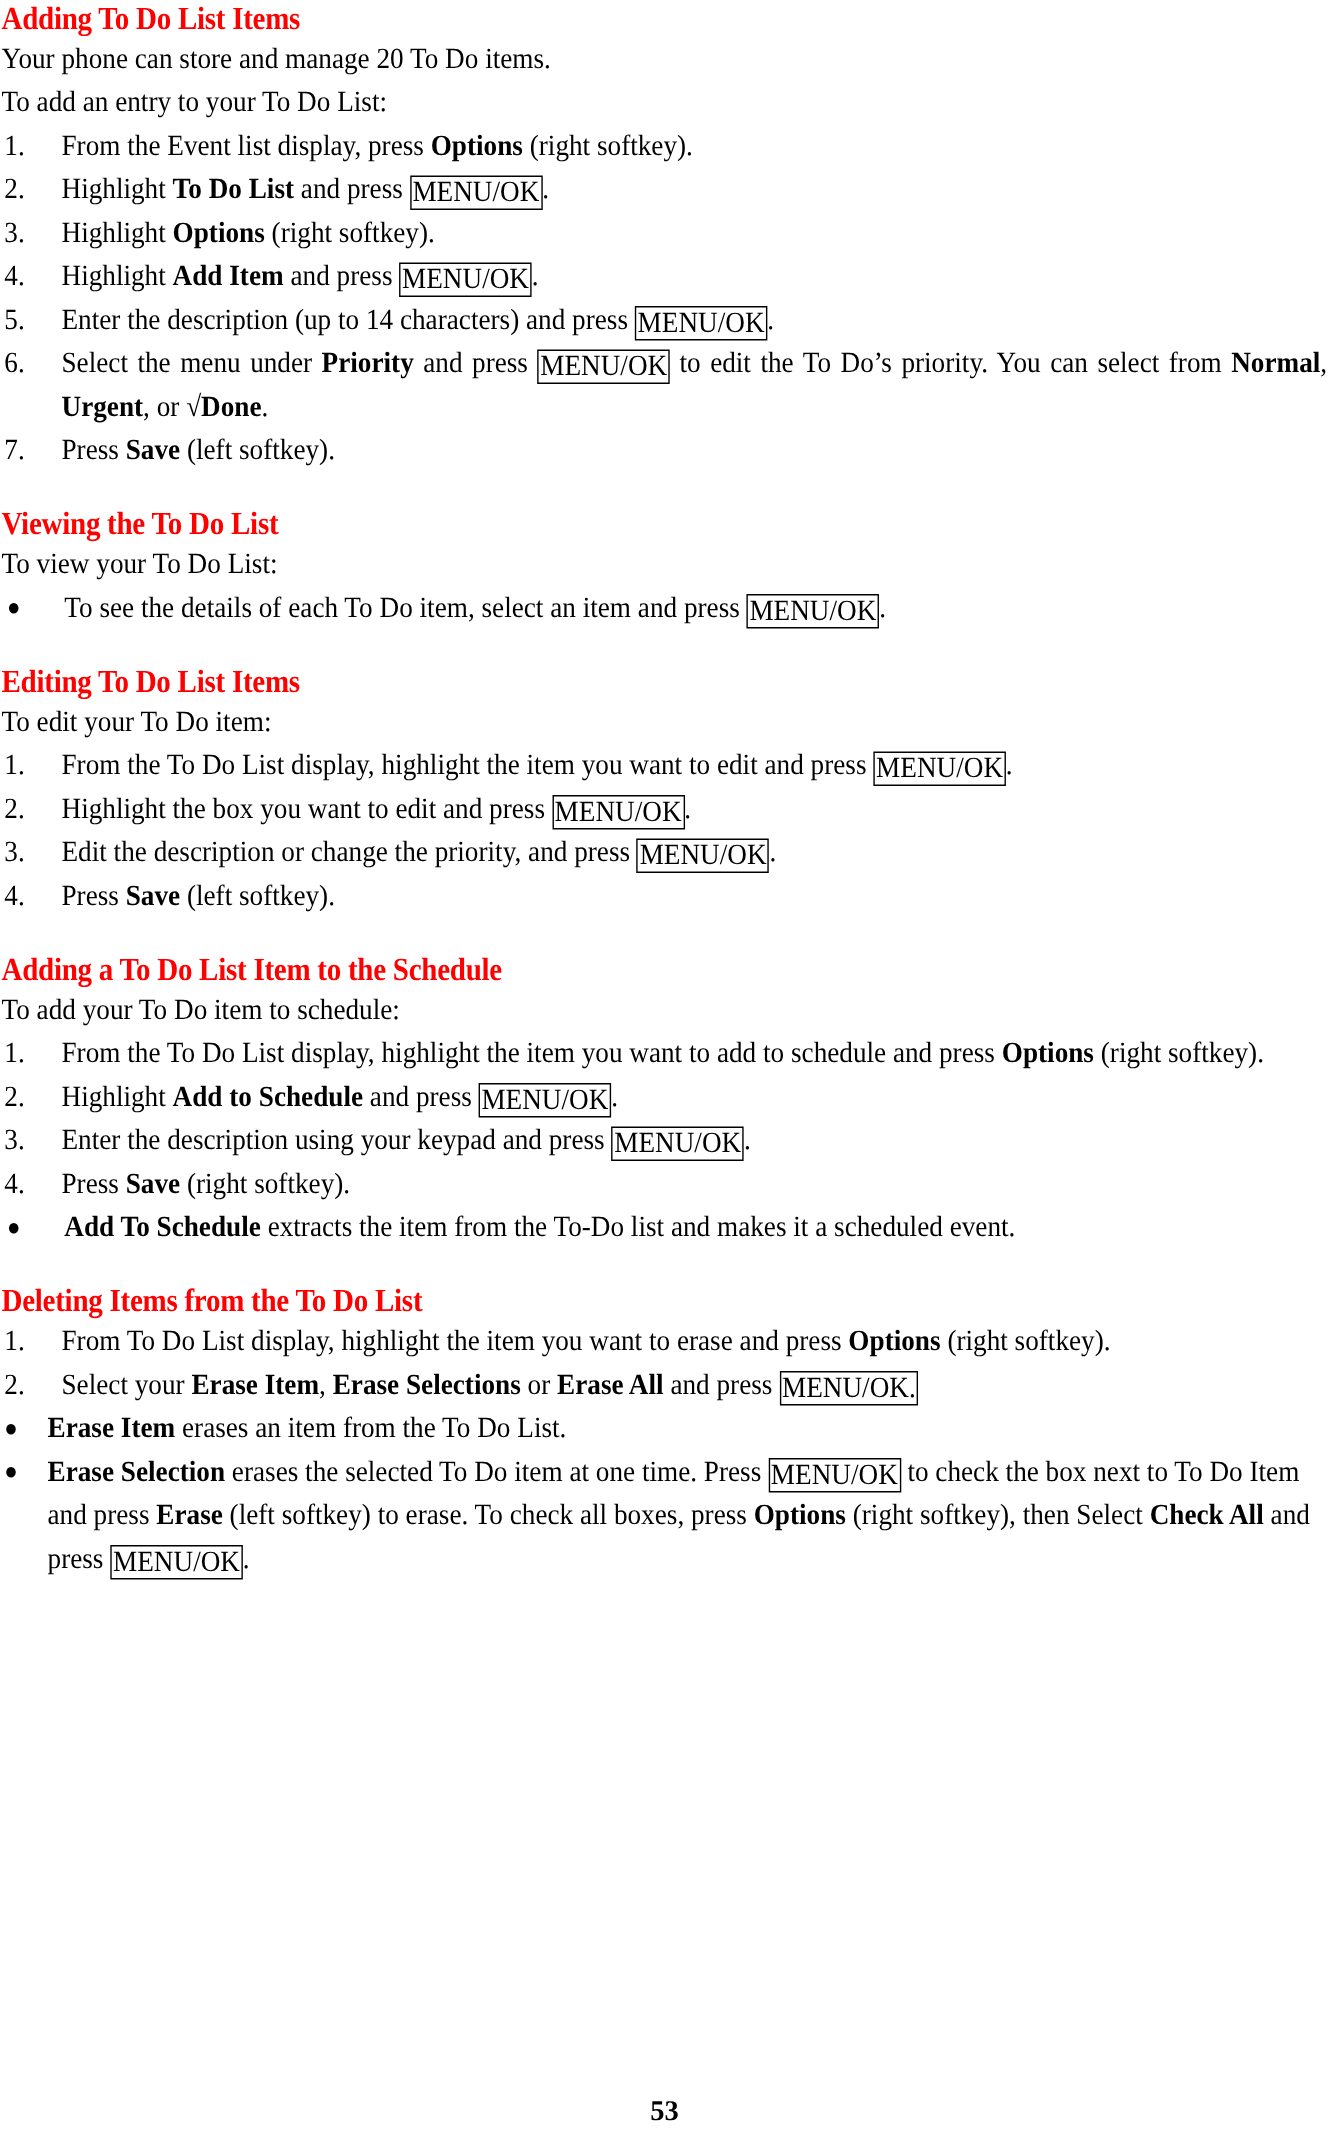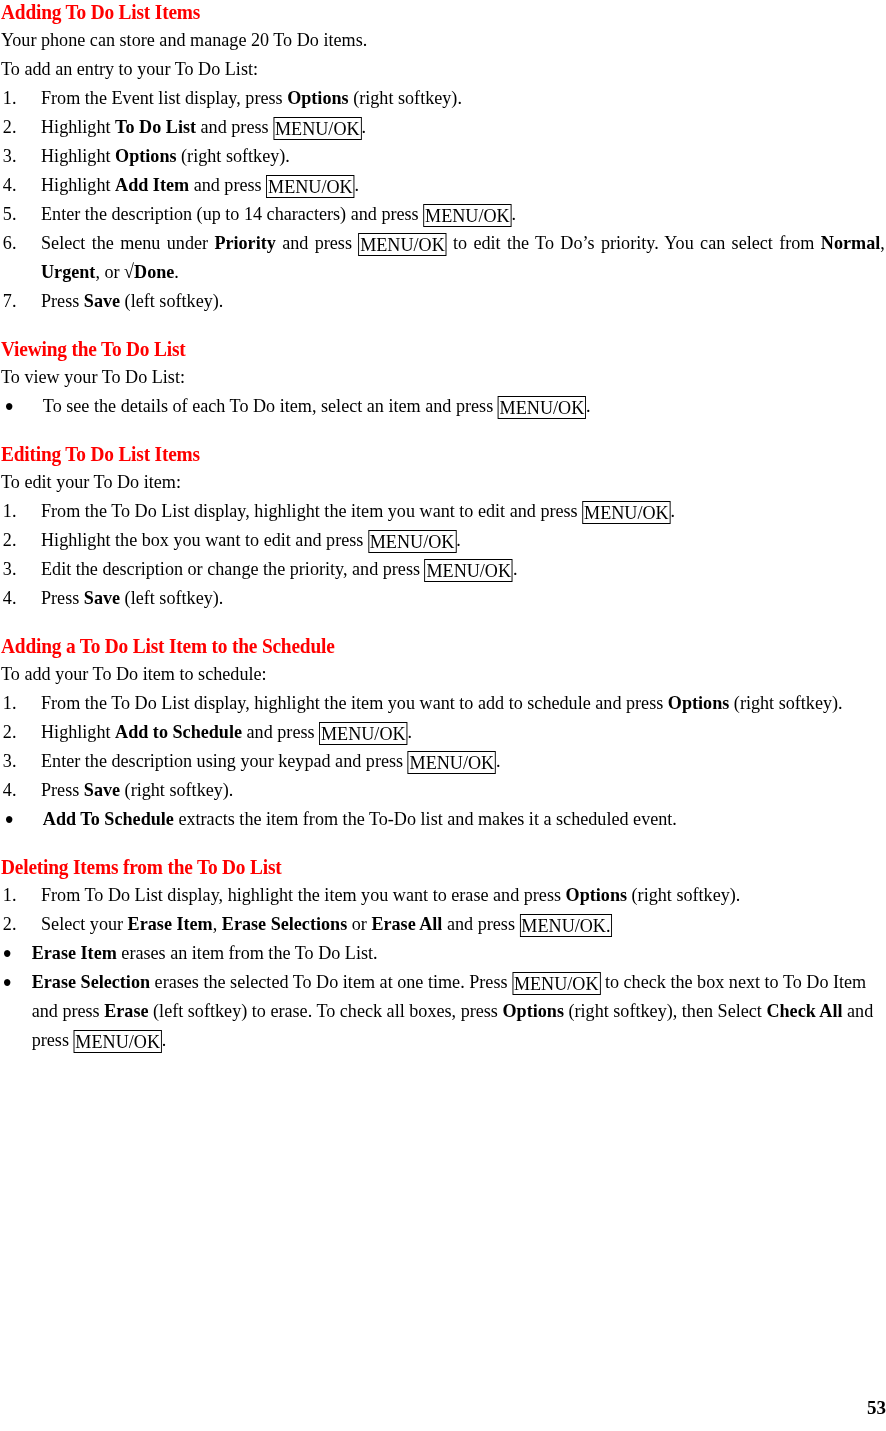--- a/index.html
+++ b/index.html
@@ -108,21 +108,21 @@
     vertical-align: -2px;
   }
   .gap-md { display: block; height: 22px; }
 
   
   .pagenum {
     position: absolute;
     left: 0;
     right: 0;
     bottom: 12px;
-    text-align: right;
+    text-align: center;
     font-size: 19px;
     font-weight: bold;
   }
 </style>
 </head>
 <body>
 
 <div class="page">
 
   <h2 class="heading">Adding To Do List Items</h2>

